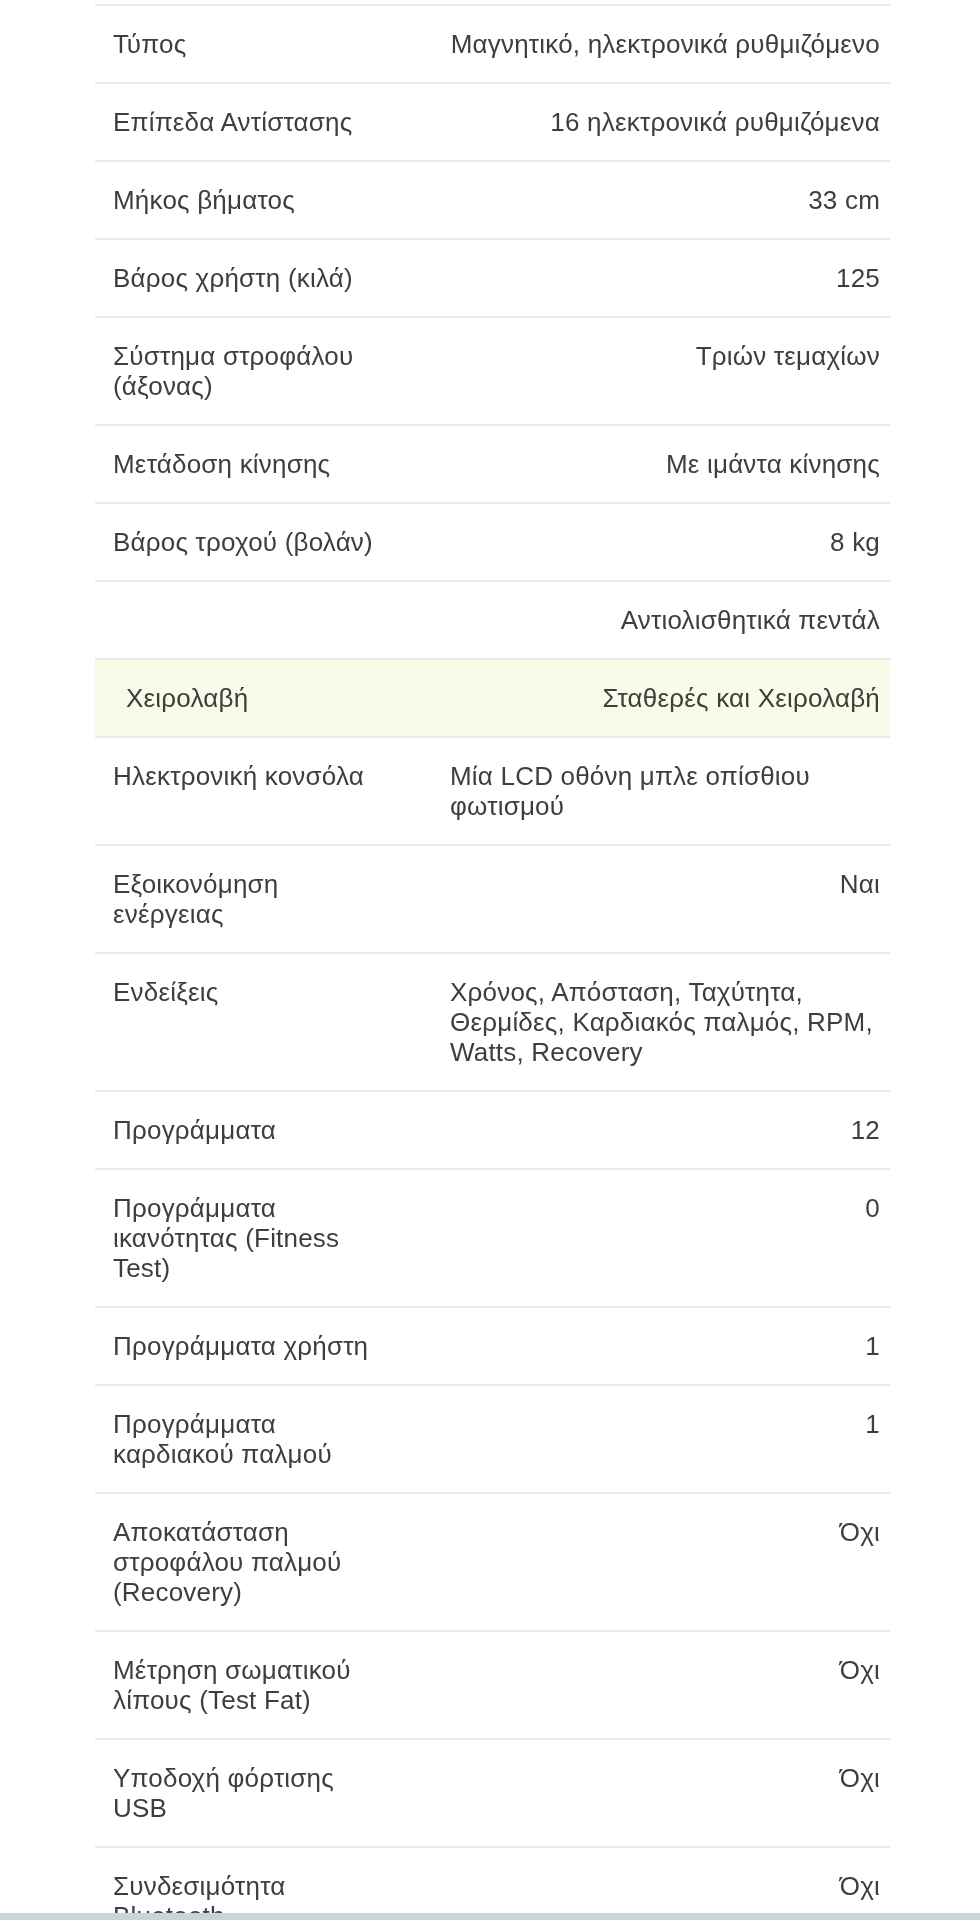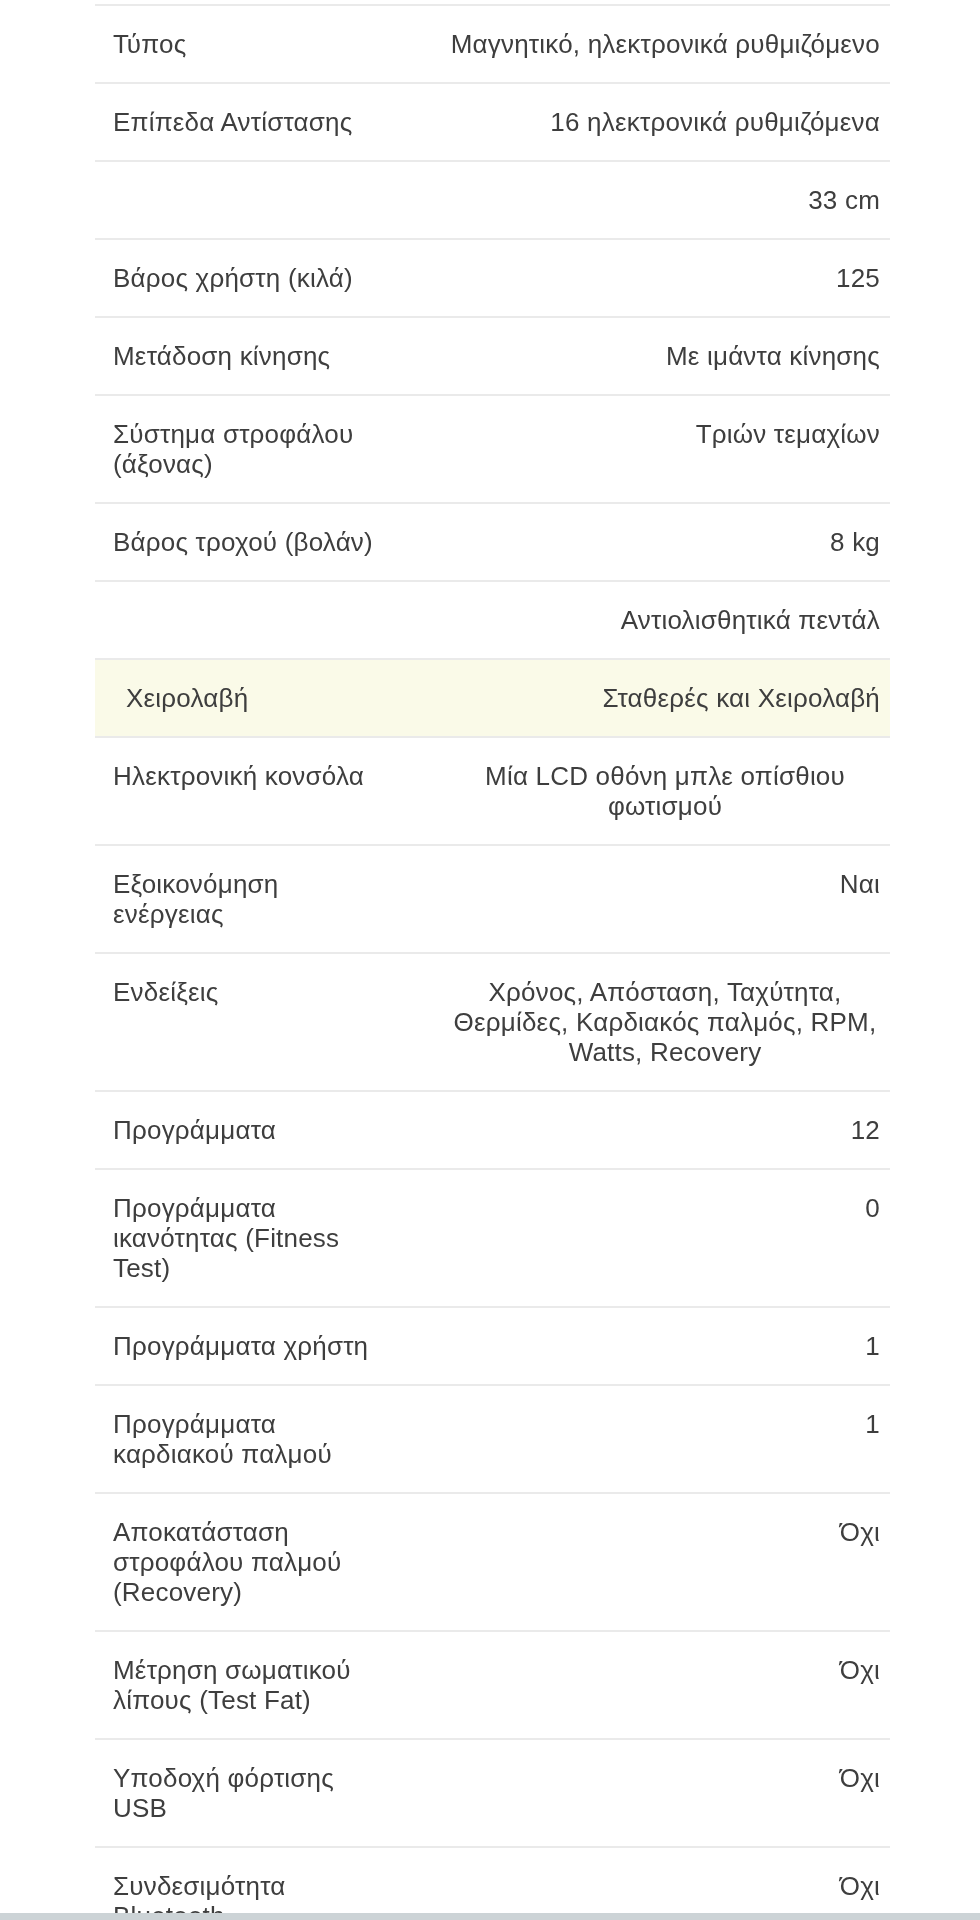--- a/index.html
+++ b/index.html
@@ -34,21 +34,21 @@
   }
   .spec-label {
     width: 275px;
     flex: 0 0 auto;
     text-align: left;
     letter-spacing: 0.2px;
   }
   .spec-value {
     max-width: 430px;
     margin-left: auto;
-    text-align: center;
+    text-align: left;
     letter-spacing: 0.2px;
   }
   .bottom-bar {
     position: absolute;
     left: 0;
     right: 0;
     bottom: 0;
     height: 7px;
     background: var(--bottombar, #ccd3d6);
   }
@@ -62,36 +62,37 @@
     <div class="spec-label">Τύπος</div>
     <div class="spec-value">Μαγνητικό, ηλεκτρονικά ρυθμιζόμενο</div>
   </div>
 
   <div class="spec-row">
     <div class="spec-label">Επίπεδα Αντίστασης</div>
     <div class="spec-value">16 ηλεκτρονικά ρυθμιζόμενα</div>
   </div>
 
   <div class="spec-row">
+    <div class="spec-label">Μήκος βήματος</div>
     <div class="spec-value">33 cm</div>
   </div>
 
   <div class="spec-row">
     <div class="spec-label">Βάρος χρήστη (κιλά)</div>
     <div class="spec-value">125</div>
   </div>
 
   <div class="spec-row">
-    <div class="spec-label">Μετάδοση κίνησης</div>
-    <div class="spec-value">Με ιμάντα κίνησης</div>
+    <div class="spec-label">Σύστημα στροφάλου (άξονας)</div>
+    <div class="spec-value">Τριών τεμαχίων</div>
   </div>
 
   <div class="spec-row">
-    <div class="spec-label">Σύστημα στροφάλου (άξονας)</div>
-    <div class="spec-value">Τριών τεμαχίων</div>
+    <div class="spec-label">Μετάδοση κίνησης</div>
+    <div class="spec-value">Με ιμάντα κίνησης</div>
   </div>
 
   <div class="spec-row">
     <div class="spec-label">Βάρος τροχού (βολάν)</div>
     <div class="spec-value">8 kg</div>
   </div>
 
   <div class="spec-row">
     <div class="spec-value">Αντιολισθητικά πεντάλ</div>
   </div>

